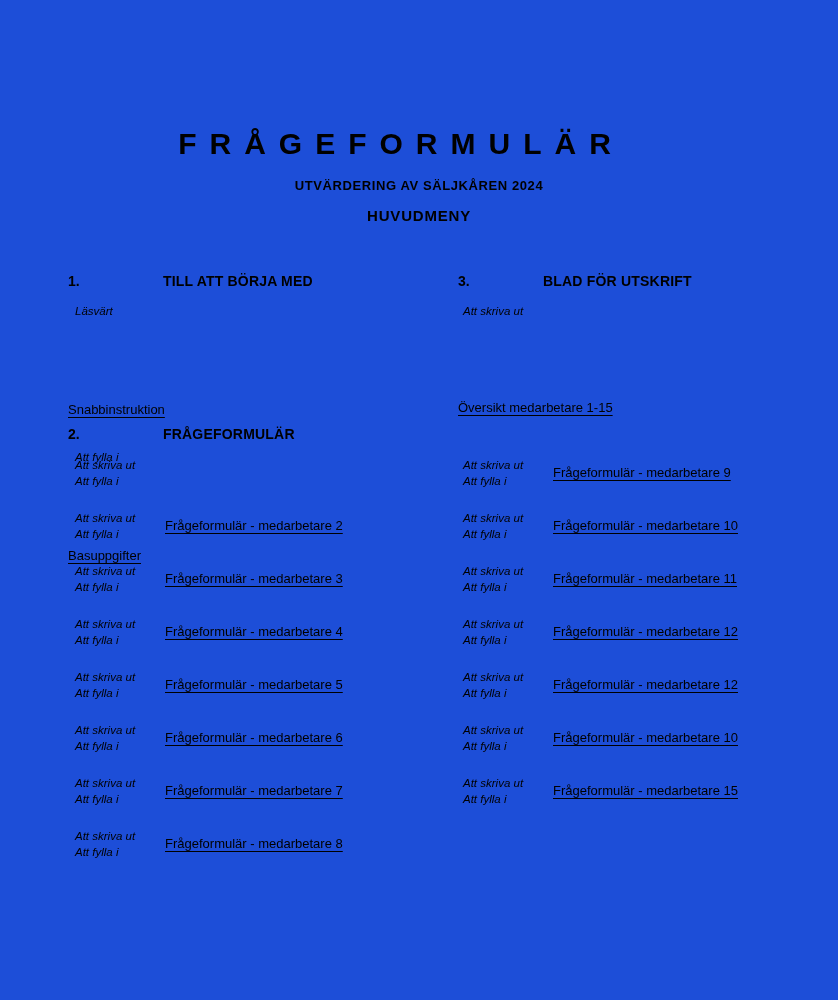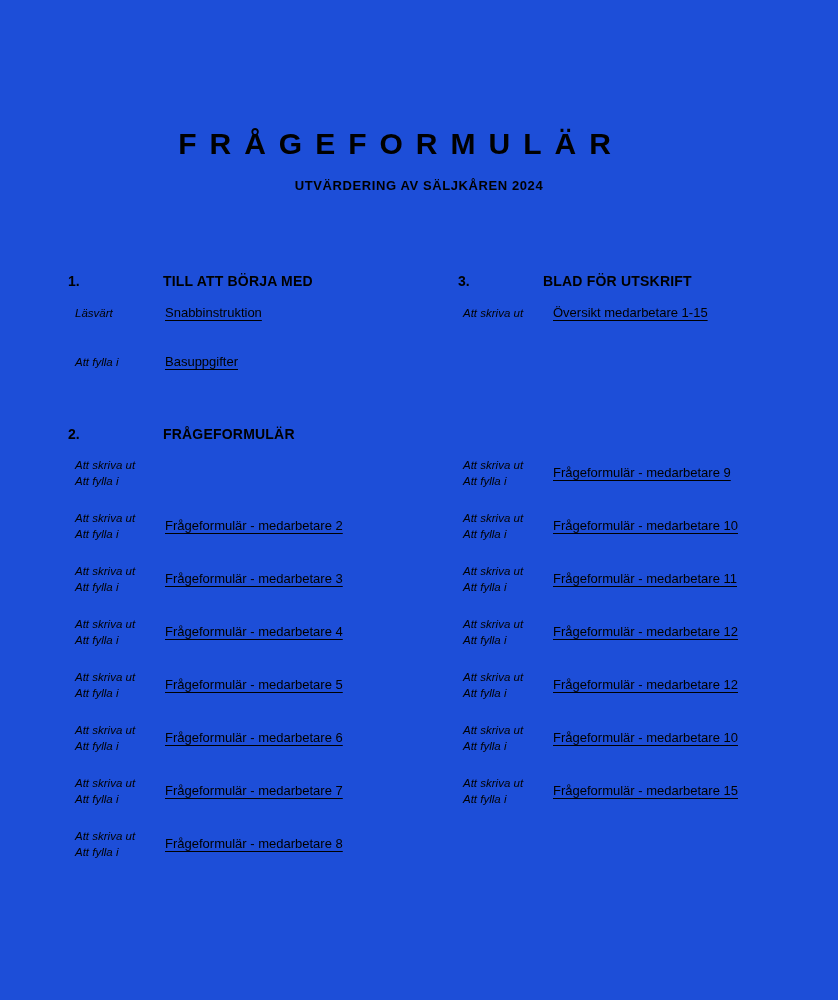--- a/index.html
+++ b/index.html
@@ -39,21 +39,21 @@
     line-height: 18px;
   }
 
   
   .section { position: absolute; }
   .sec-head { display: flex; align-items: baseline; height: 18px; }
   .sec-num  { font-size: 14px; font-weight: bold; flex: 0 0 95px; }
   .sec-head.narrow .sec-num { flex-basis: 85px; }
   .sec-title { font-size: 14px; font-weight: bold; letter-spacing: 0.2px; white-space: nowrap; }
 
-  .item { display: flex; align-items: baseline; }
+  .item { display: flex; align-items: baseline; flex-direction: column; }
   .item-label {
     flex: 0 0 97px;
     padding-left: 7px;
     font-size: 11.5px;
     font-style: italic;
     white-space: nowrap;
   }
   .item.narrow .item-label { flex-basis: 95px; padding-left: 5px; }
   .doc-link {
     font-size: 13px;
@@ -79,20 +79,21 @@
   }
 </style>
 </head>
 <body>
 
 <div class="page">
 
   <div class="header">
     <div class="title">FRÅGEFORMULÄR</div>
     <div class="subtitle">UTVÄRDERING AV SÄLJKÅREN 2024</div>
+    <div class="menu-title">HUVUDMENY</div>
   </div>
 
   <div class="section" style="left:68px; top:273px;">
     <div class="sec-head">
       <span class="sec-num">1.</span>
       <span class="sec-title">TILL ATT BÖRJA MED</span>
     </div>
     <div class="item" style="margin-top:14px;">
       <span class="item-label">Läsvärt</span>
       <a class="doc-link">Snabbinstruktion</a>

